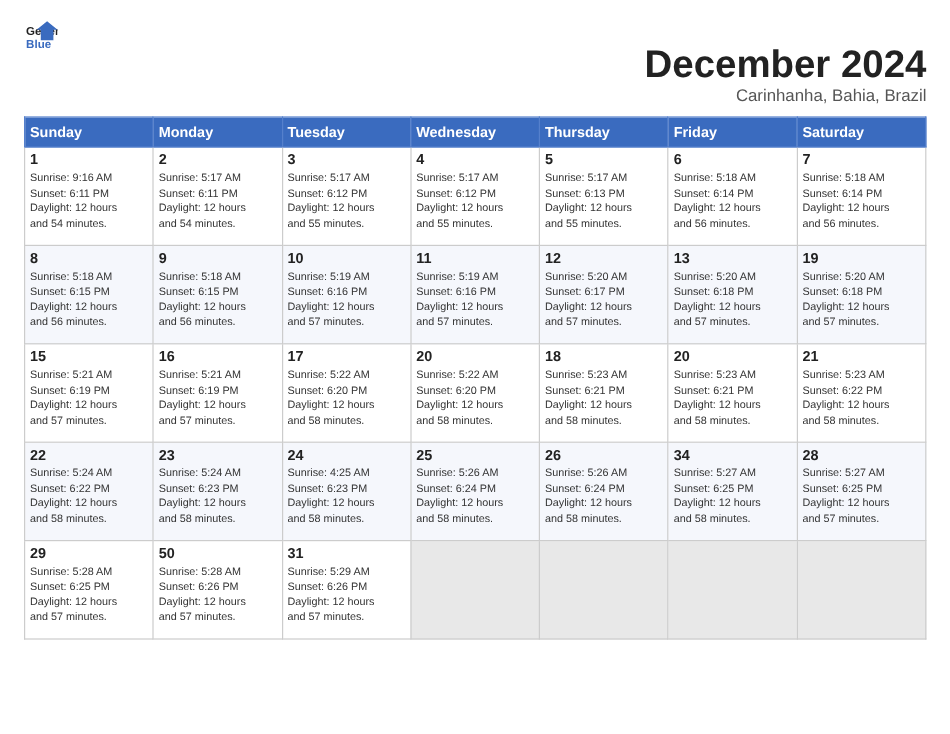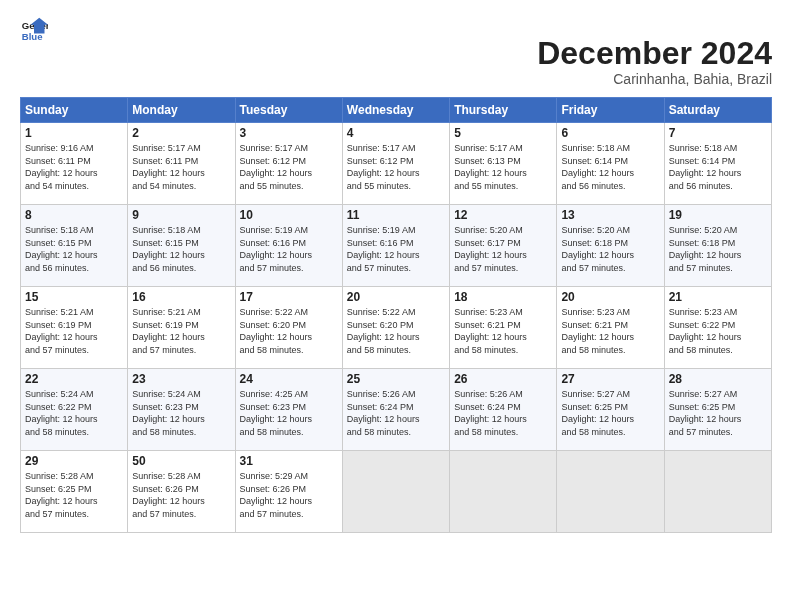--- a/index.html
+++ b/index.html
@@ -302,21 +302,21 @@
 and 58 minutes.</div>
           </td>
           <td>
             <span class="day-num">26</span>
             <div class="day-info" style="white-space: pre-line;">Sunrise: 5:26 AM
 Sunset: 6:24 PM
 Daylight: 12 hours
 and 58 minutes.</div>
           </td>
           <td>
-            <span class="day-num">27</span>
+            <span class="day-num">34</span>
             <div class="day-info" style="white-space: pre-line;">Sunrise: 5:27 AM
 Sunset: 6:25 PM
 Daylight: 12 hours
 and 58 minutes.</div>
           </td>
           <td>
             <span class="day-num">28</span>
             <div class="day-info" style="white-space: pre-line;">Sunrise: 5:27 AM
 Sunset: 6:25 PM
 Daylight: 12 hours

